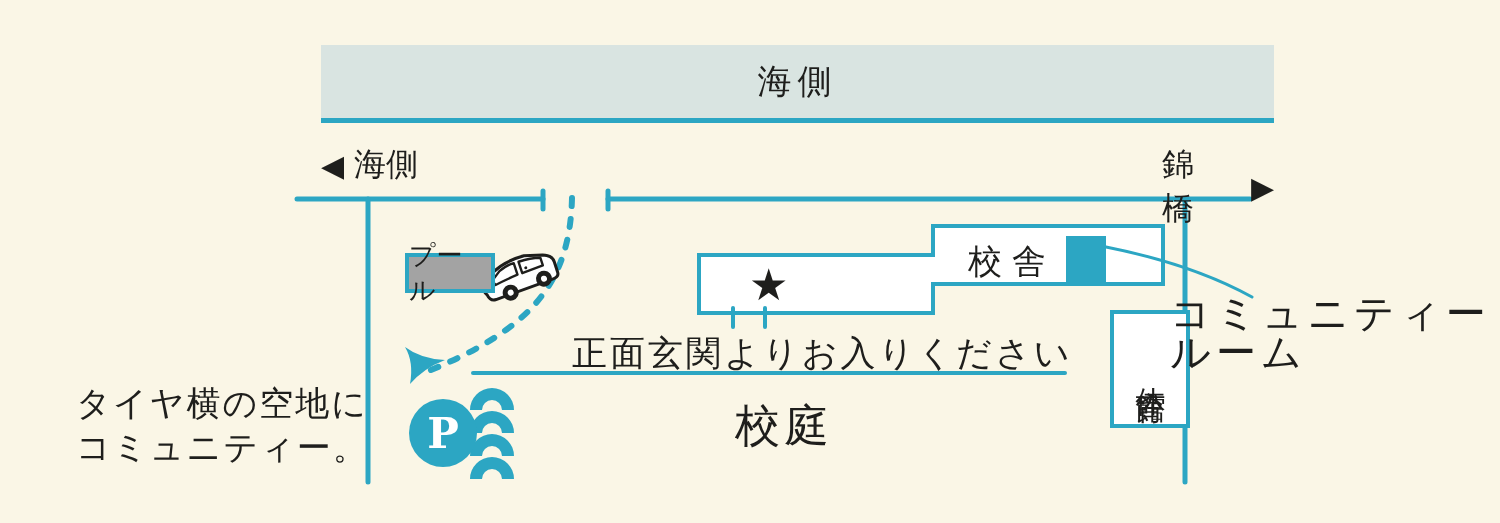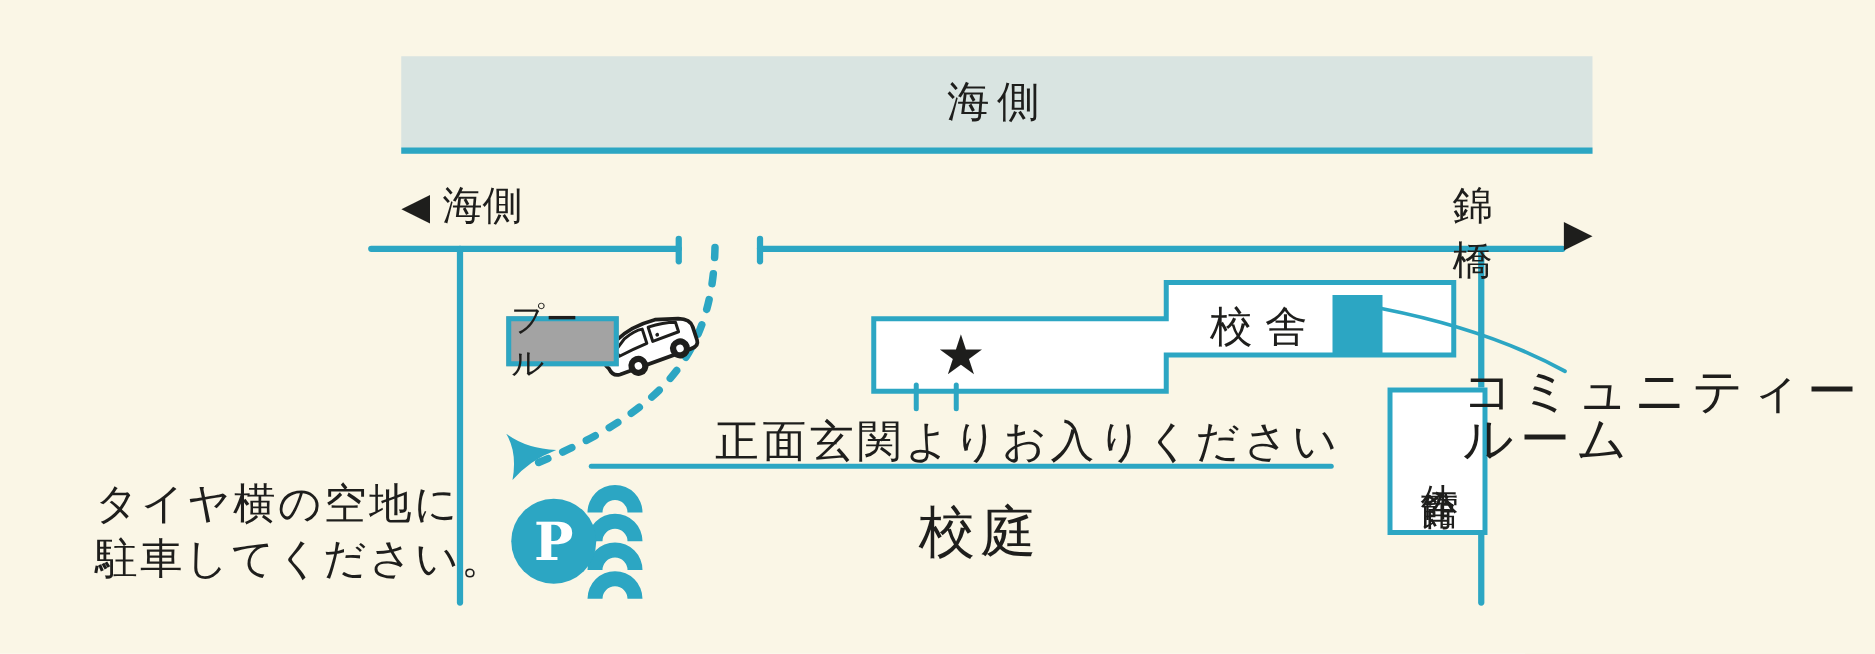--- a/index.html
+++ b/index.html
@@ -161,16 +161,16 @@
   </div>
 
   <div class="abs yard-label">校庭</div>
 
   <div class="abs parking-circle">
     <span>P</span>
   </div>
 
   <div class="abs parking-note">
     <div>タイヤ横の空地に</div>
-    <div>駐車してください。</div>
+    <div>コミュニティー。</div>
   </div>
 
 </div>
 
 </body></html>

